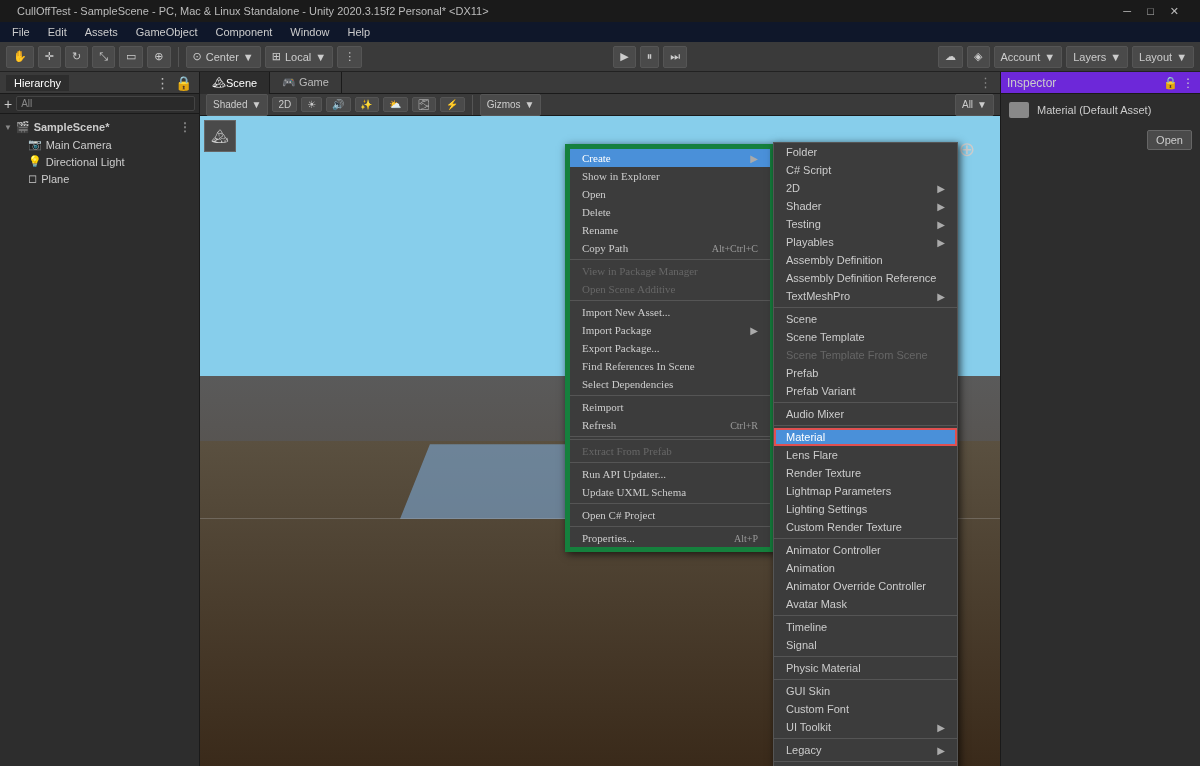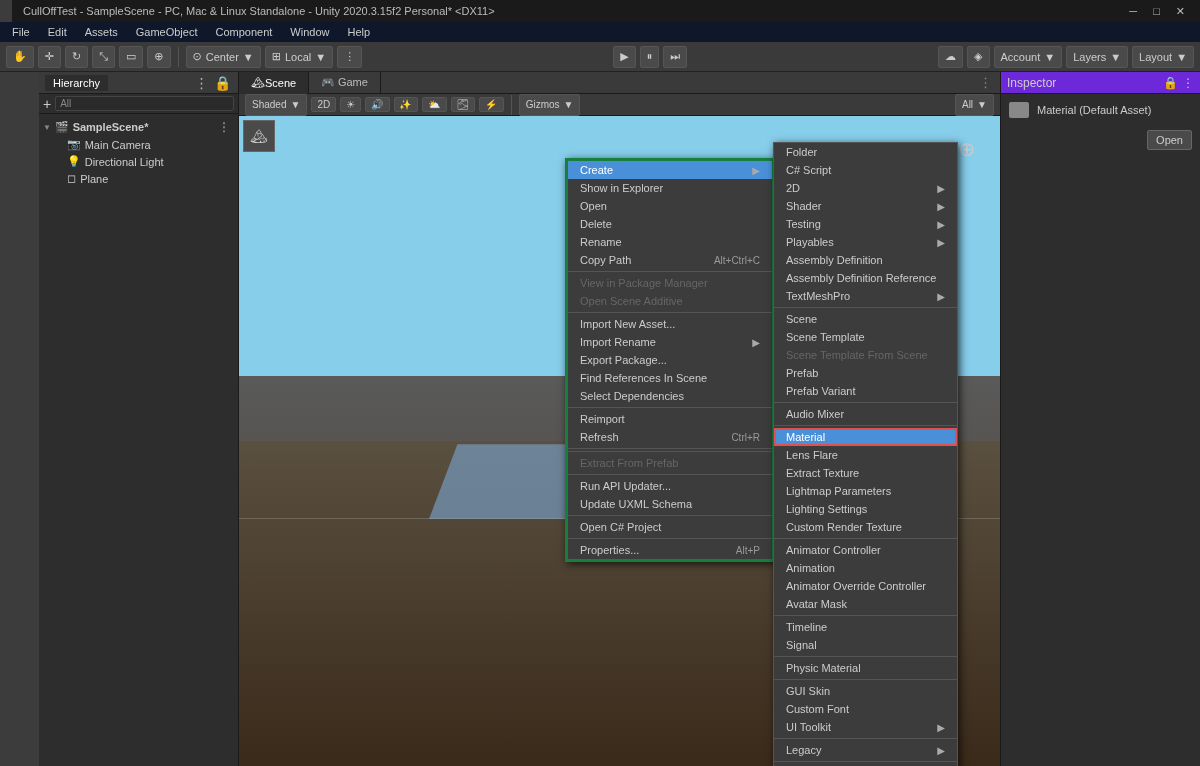--- a/index.html
+++ b/index.html
@@ -13,23 +13,22 @@
       color: #ccc;
       user-select: none;
     }
 
     
     #title-bar {
       height: 22px;
       background: #1a1a1a;
       display: flex;
       align-items: center;
-      padding: 0 11px;
+      padding: 0 17px;
       justify-content: space-between;
-      margin-left: 12px;
     }
     #title-text {
       color: #bbb;
       font-size: 11px;
     }
     #title-controls {
       display: flex;
       gap: 8px;
     }
     .title-btn {
@@ -91,21 +90,20 @@
       align-items: center;
       gap: 4px;
       cursor: pointer;
       border-radius: 2px;
     }
 
     
     #main-layout {
       display: flex;
       height: calc(766px - 72px);
-      padding-left: 39px;
     }
 
     
     #hierarchy-panel {
       width: 200px;
       background: #2d2d2d;
       border-right: 1px solid #1a1a1a;
       display: flex;
       flex-direction: column;
     }
@@ -245,28 +243,29 @@
       color: #ccc;
       font-size: 11px;
       cursor: pointer;
       border-radius: 2px;
       align-self: flex-end;
     }
 
     
     #context-menu-1 {
       position: absolute;
-      top: 158px;
+      top: 144px;
       left: 565px;
       width: 210px;
       background: #3c3c3c;
-      border: 3px solid #15803d;
+      border: 5px solid #15803d;
       box-shadow: 2px 2px 8px rgba(0,0,0,0.7);
       z-index: 100;
       font-size: 12px;
+      font-family: Liberation Serif, serif;
     }
     #context-menu-2 {
       position: absolute;
       top: 142px;
       left: 773px;
       width: 185px;
       background: #3c3c3c;
       border: 1px solid #555;
       box-shadow: 2px 2px 8px rgba(0,0,0,0.7);
       z-index: 101;
@@ -491,21 +490,21 @@
     <span>View in Package Manager</span>
   </div>
   <div class="ctx-item disabled">
     <span>Open Scene Additive</span>
   </div>
   <div class="ctx-separator"></div>
   <div class="ctx-item">
     <span>Import New Asset...</span>
   </div>
   <div class="ctx-item">
-    <span>Import Rename</span>
+    <span>Import Package</span>
     <span class="arrow">▶</span>
   </div>
   <div class="ctx-item">
     <span>Export Package...</span>
   </div>
   <div class="ctx-item">
     <span>Find References In Scene</span>
   </div>
   <div class="ctx-item">
     <span>Select Dependencies</span>
@@ -595,21 +594,21 @@
     <span>Audio Mixer</span>
   </div>
   <div class="ctx-separator"></div>
   <div class="ctx-item material-highlight">
     <span>Material</span>
   </div>
   <div class="ctx-item">
     <span>Lens Flare</span>
   </div>
   <div class="ctx-item">
-    <span>Extract Texture</span>
+    <span>Render Texture</span>
   </div>
   <div class="ctx-item">
     <span>Lightmap Parameters</span>
   </div>
   <div class="ctx-item">
     <span>Lighting Settings</span>
   </div>
   <div class="ctx-item">
     <span>Custom Render Texture</span>
   </div>

